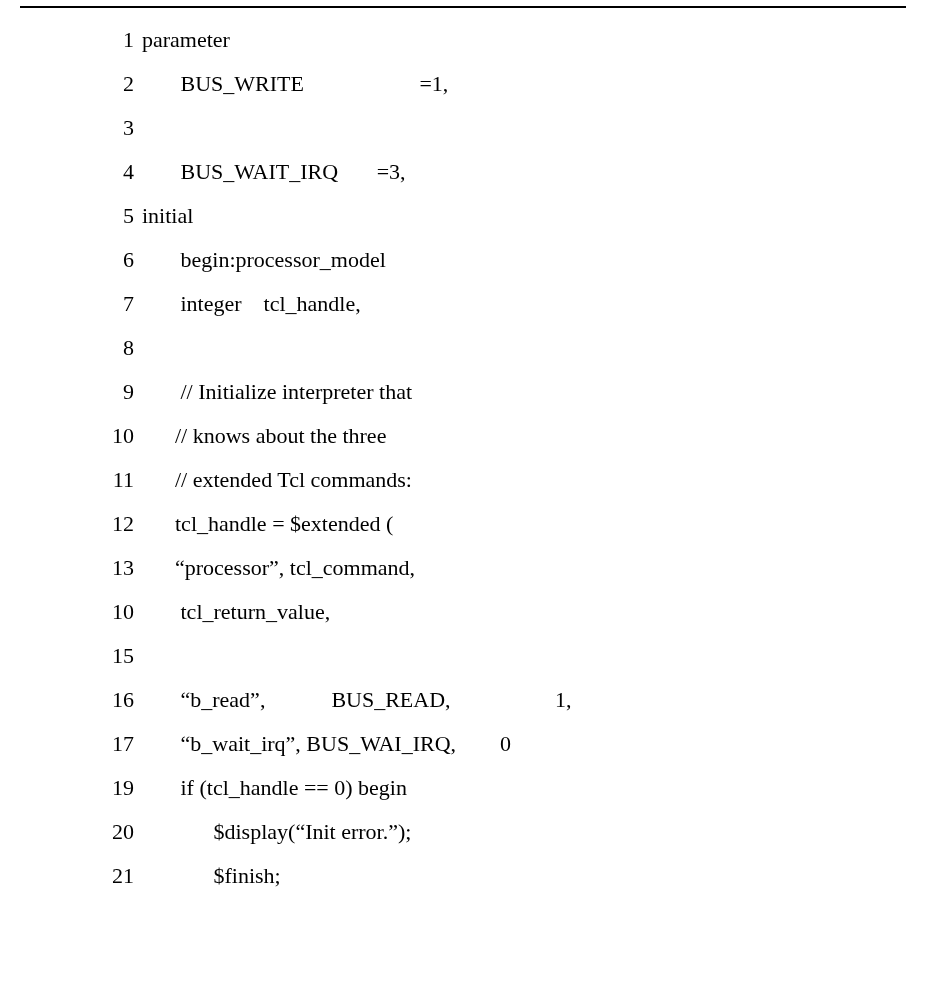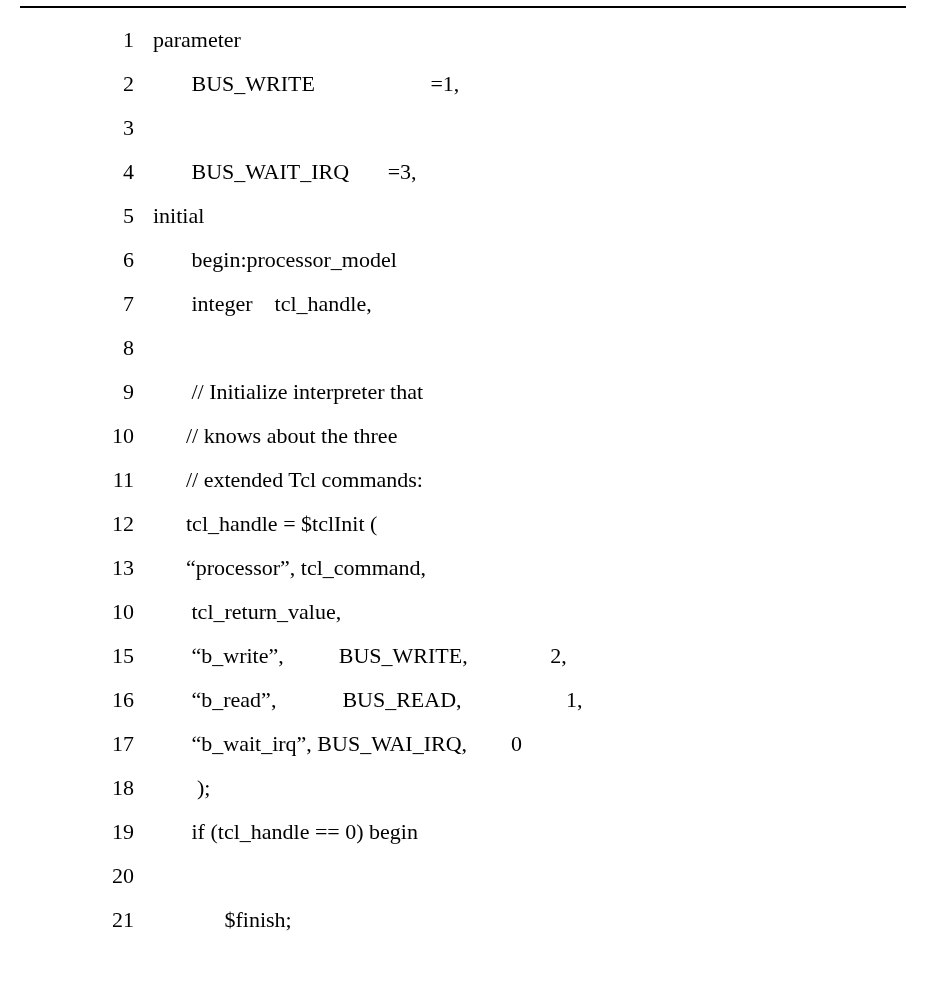--- a/index.html
+++ b/index.html
@@ -29,21 +29,20 @@
     align-items: baseline;
   }
   .num {
     width: 72px;
     text-align: right;
     padding-right: 8px;
     white-space: nowrap;
   }
   .txt {
     white-space: pre;
-    margin-left: 11px;
   }
 </style>
 </head>
 <body>
 
 <div class="page">
   <hr class="rule rule-top">
   <div class="code-block">
 
     <div class="line">
@@ -83,52 +82,48 @@
     <div class="line">
       <span class="num">10</span>
       <span class="txt">      // knows about the three</span>
     </div>
     <div class="line">
       <span class="num">11</span>
       <span class="txt">      // extended Tcl commands:</span>
     </div>
     <div class="line">
       <span class="num">12</span>
-      <span class="txt">      tcl_handle = $tclInit (</span>
+      <span class="txt">      tcl_handle = $extended (</span>
     </div>
     <div class="line">
       <span class="num">13</span>
       <span class="txt">      “processor”, tcl_command,</span>
     </div>
     <div class="line">
       <span class="num">10</span>
       <span class="txt">       tcl_return_value,</span>
     </div>
     <div class="line">
       <span class="num">15</span>
-      <span class="txt">       “b_write”,          BUS_WRITE,               2,</span>
     </div>
     <div class="line">
       <span class="num">16</span>
       <span class="txt">       “b_read”,            BUS_READ,                   1,</span>
     </div>
     <div class="line">
       <span class="num">17</span>
       <span class="txt">       “b_wait_irq”, BUS_WAI_IRQ,        0</span>
     </div>
     <div class="line">
-      <span class="num">18</span>
-      <span class="txt">        );</span>
-    </div>
-    <div class="line">
       <span class="num">19</span>
       <span class="txt">       if (tcl_handle == 0) begin</span>
     </div>
     <div class="line">
       <span class="num">20</span>
+      <span class="txt">             $display(“Init error.”);</span>
     </div>
     <div class="line">
       <span class="num">21</span>
       <span class="txt">             $finish;</span>
     </div>
 
   </div>
 
 </div>
 

